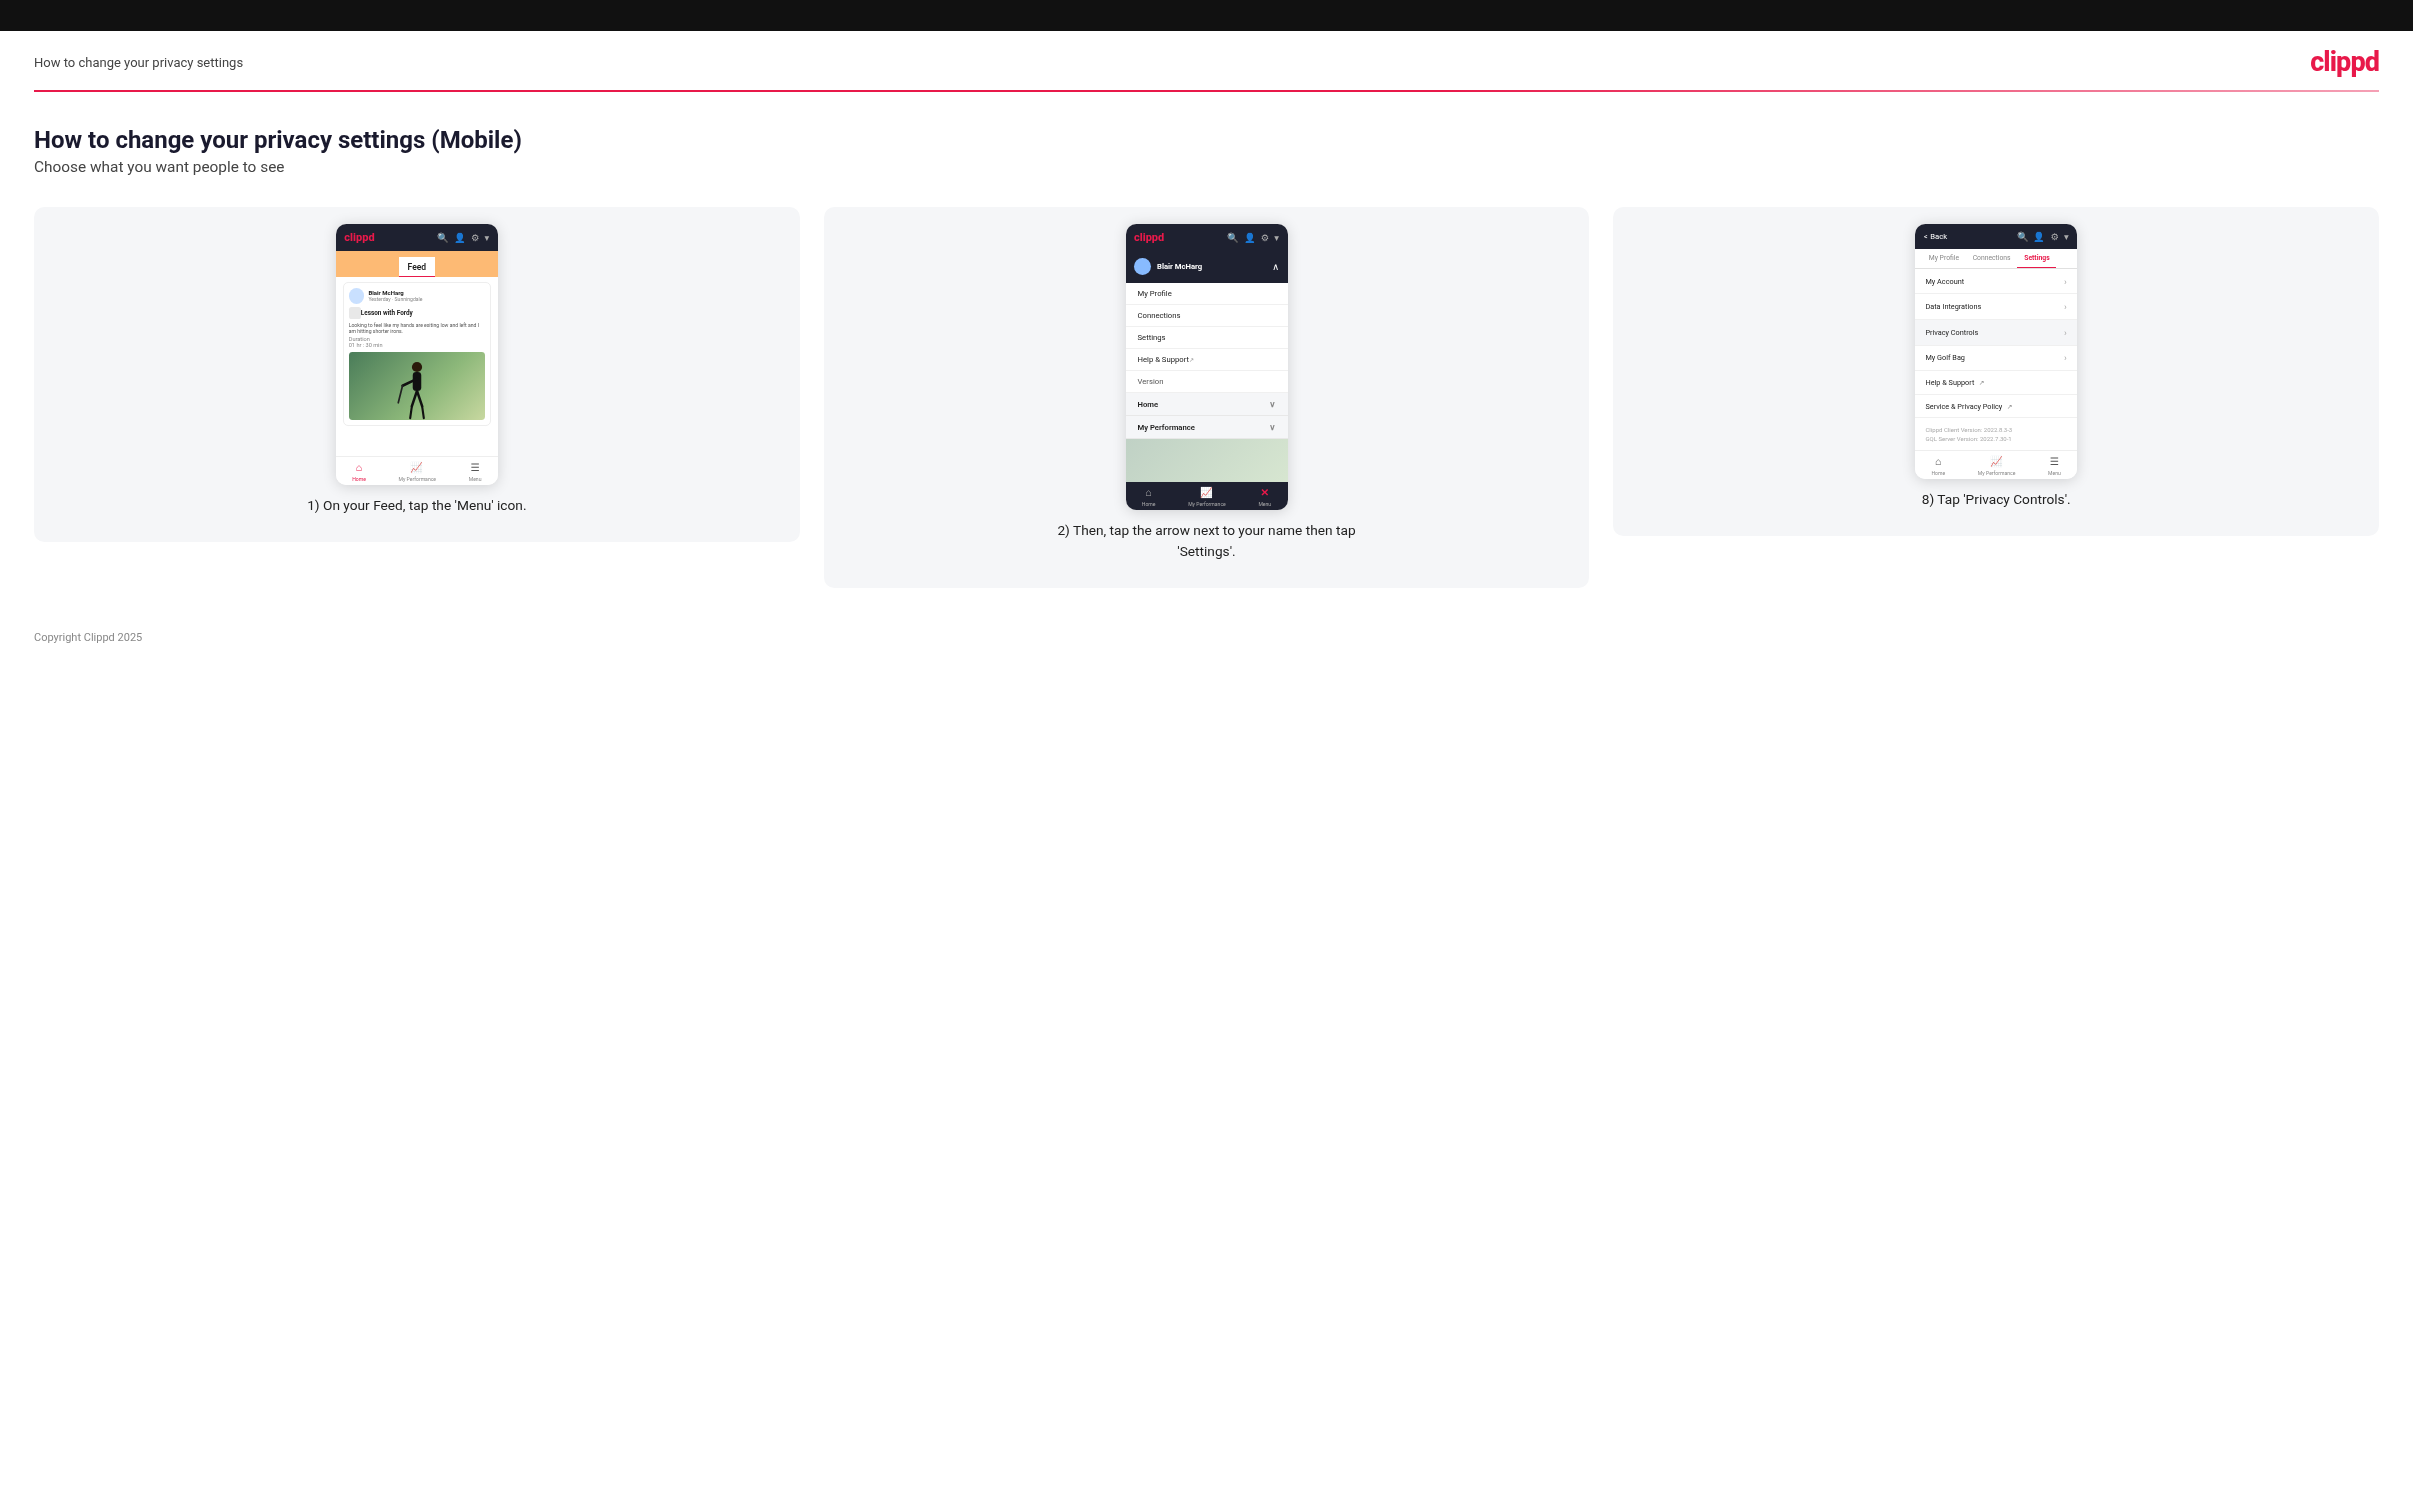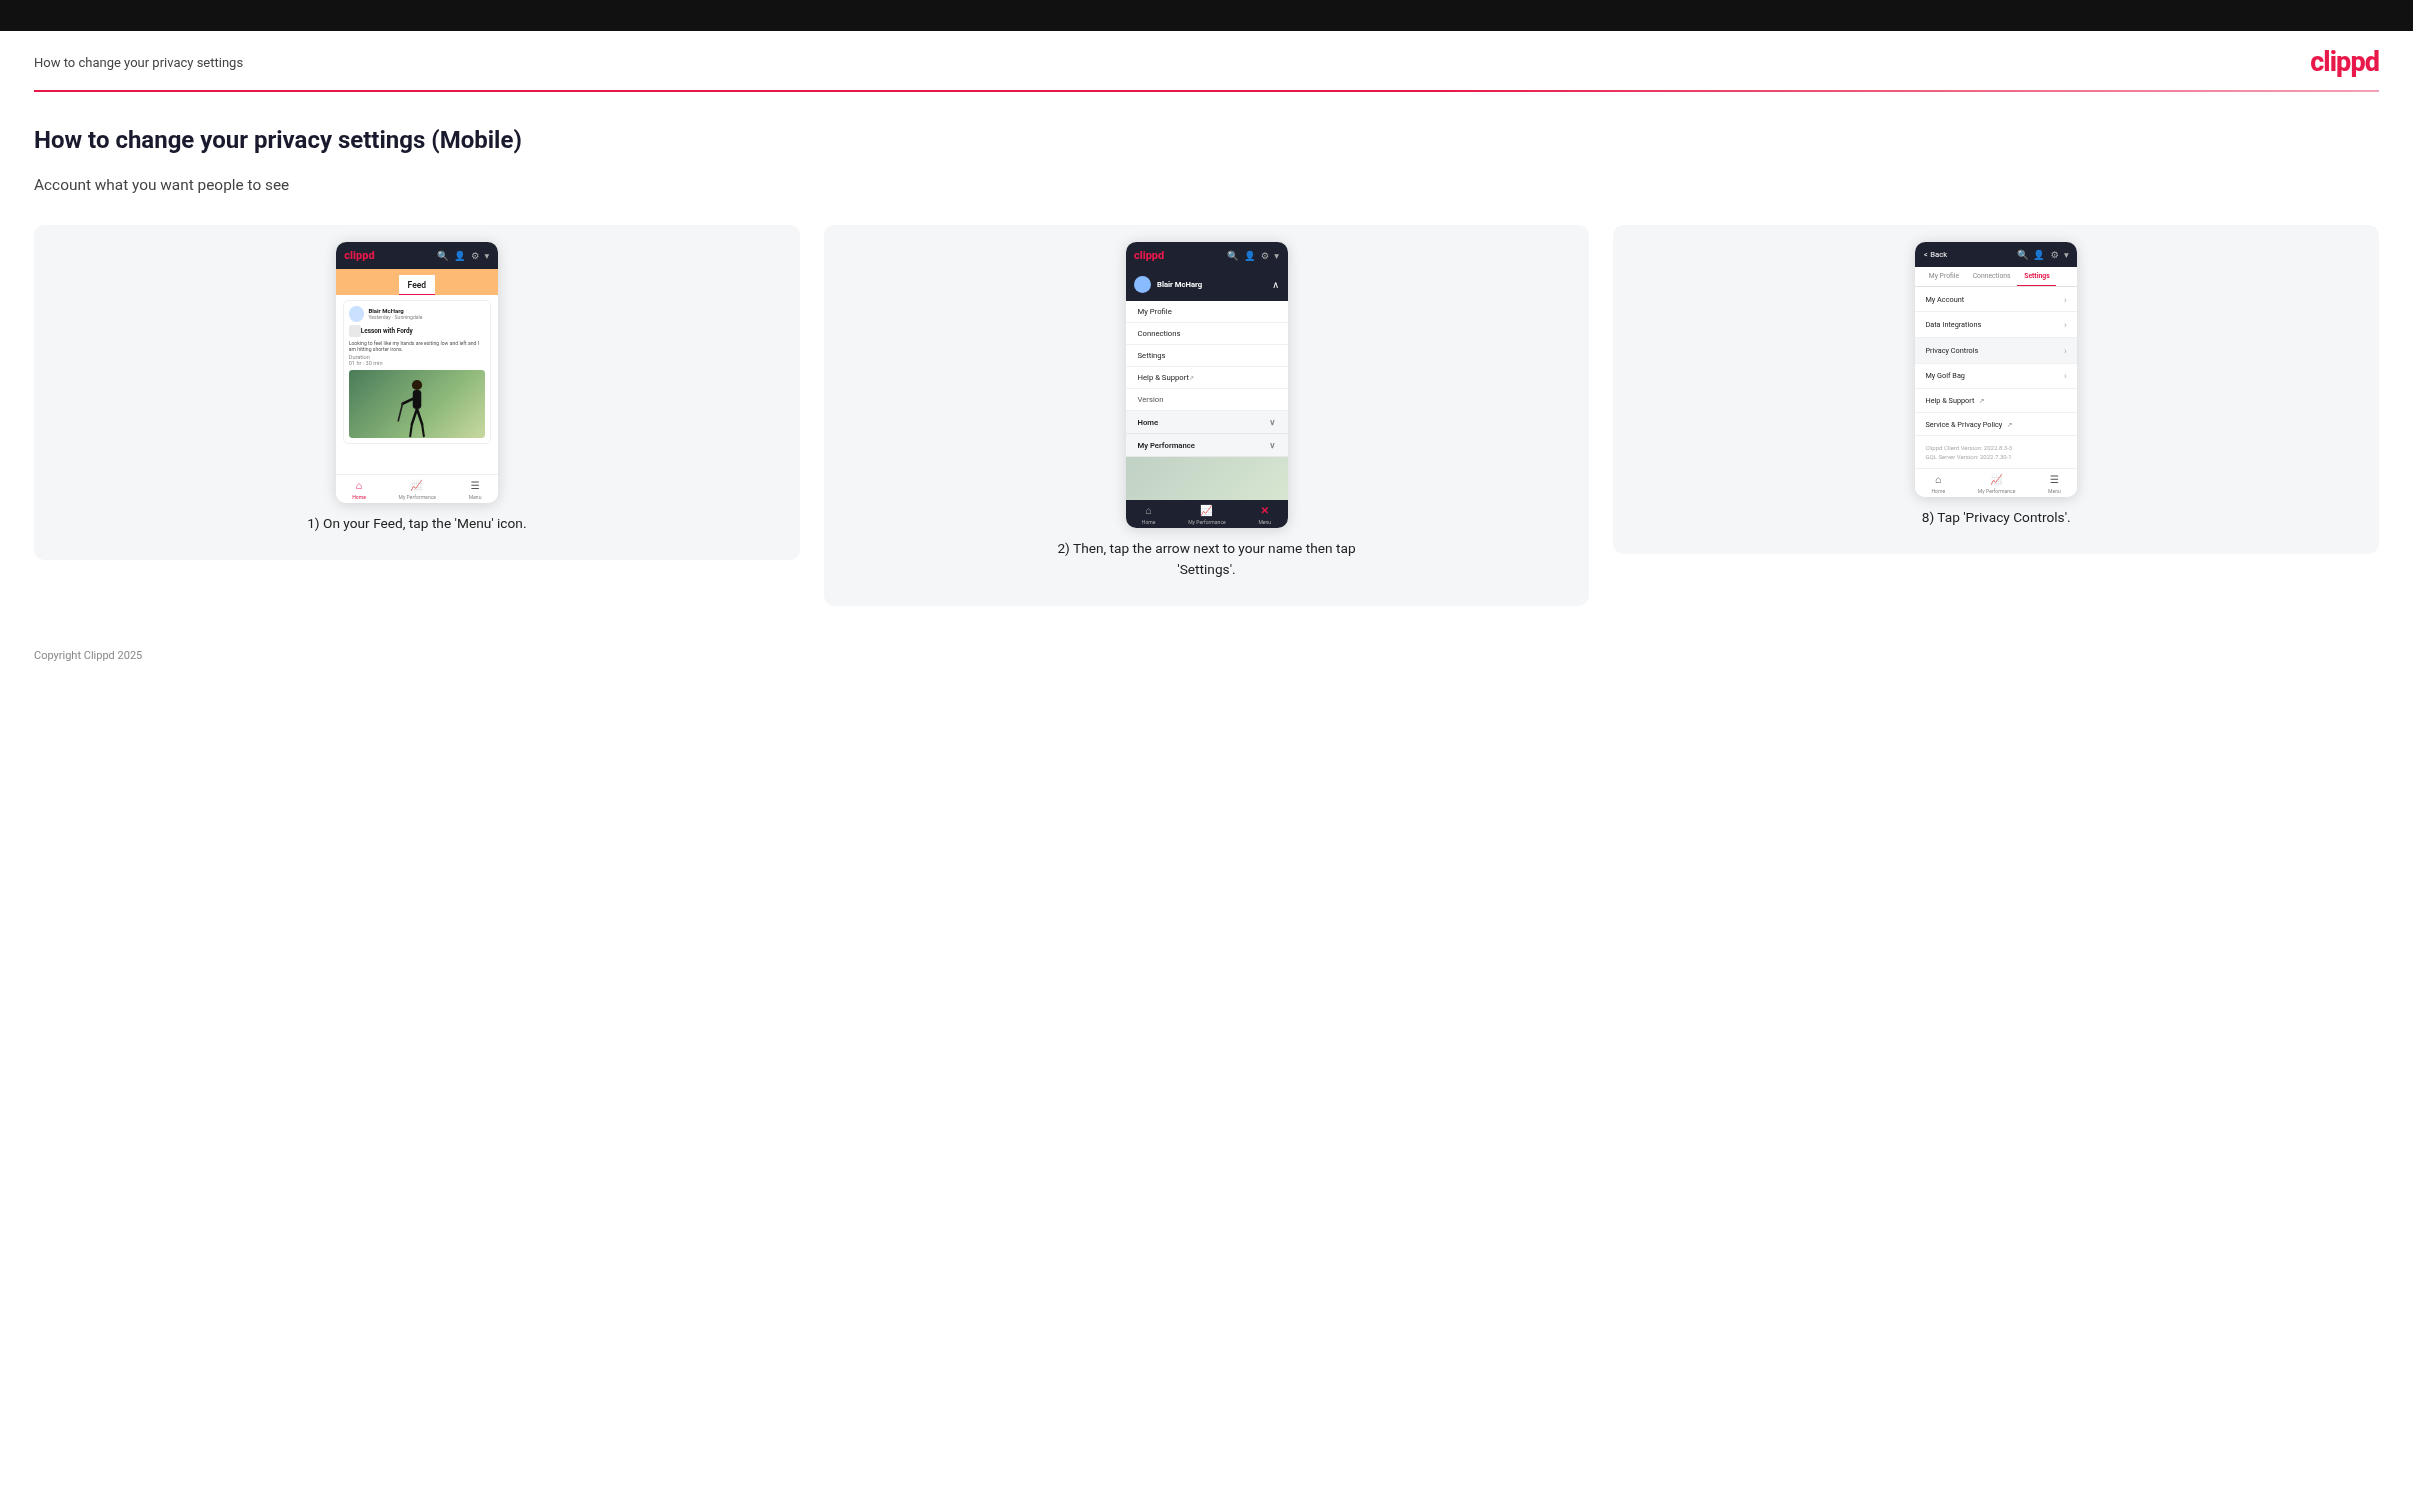--- a/index.html
+++ b/index.html
@@ -43,21 +43,21 @@
     }
 
     
     .main {
       padding: 34px 34px 26px 34px;
     }
     .page-heading {
       font-size: 24px;
       font-weight: 700;
       color: #1a1a2e;
-      margin-bottom: 22px;
+      margin-bottom: 4px;
     }
     .page-subheading {
       font-size: 15.4px;
       color: #444;
       margin-bottom: 31px;
     }
 
     
     .steps-row {
       display: flex;
@@ -386,21 +386,21 @@
 
 <div class="header">
   <span class="header-title">How to change your privacy settings</span>
   <span class="logo">clippd</span>
 </div>
 
 <div class="divider"></div>
 
 <div class="main">
   <h1 class="page-heading">How to change your privacy settings (Mobile)</h1>
-  <p class="page-subheading">Account what you want people to see</p>
+  <p class="page-subheading">Choose what you want people to see</p>
 
   <div class="steps-row">
 
     <div class="step-card">
       <div class="phone-mockup">
 
         <div class="phone-header">
           <span class="phone-logo">clippd</span>
           <div class="phone-icons">
             <span style="color:#aaa;font-size:9.4px;">🔍</span>

